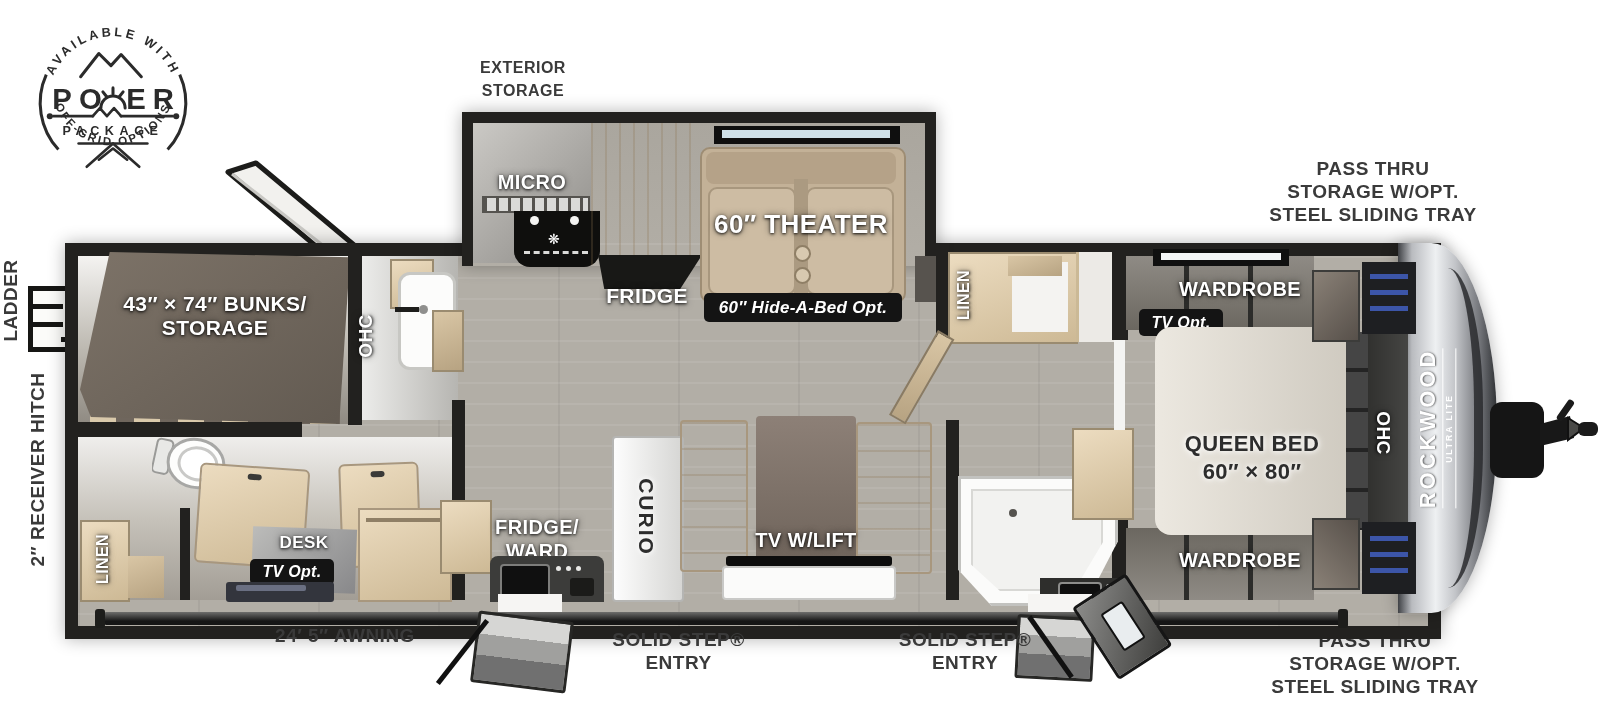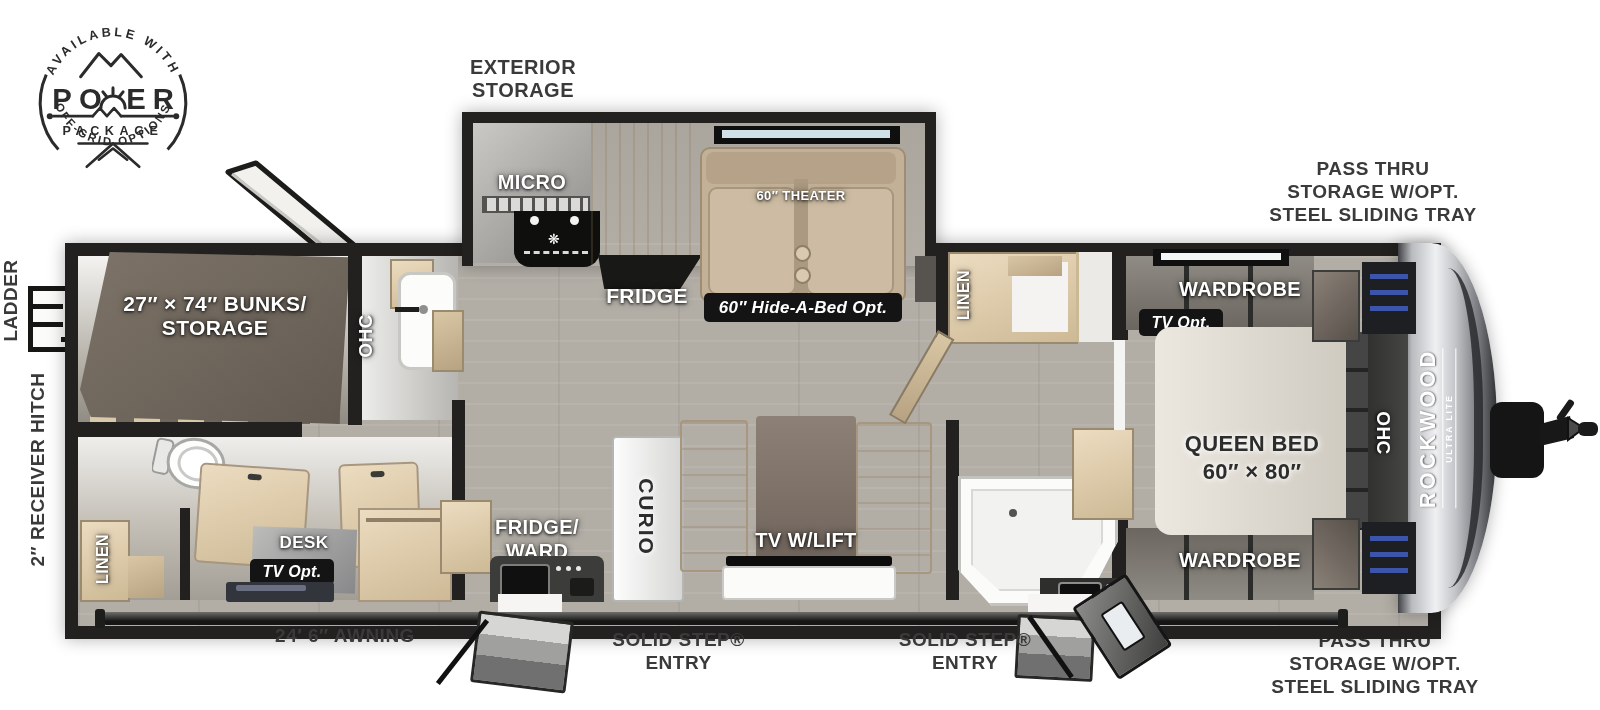--- a/index.html
+++ b/index.html
@@ -70,21 +70,21 @@
       <polyline points="76,150 90,139 104,150"></polyline>
     </g>
   </svg>
 
 
   <svg class="abs" style="left:218px;top:158px" width="150" height="104" viewBox="0 0 150 104">
     <polygon points="10,14 38,5 142,92 112,100" fill="#f2f1ee" stroke="#1c1c1a" stroke-width="5" stroke-linejoin="round"></polygon>
     <line x1="14" y1="16" x2="116" y2="96" stroke="#c9c8c4" stroke-width="3"></line>
   </svg>
 
-  <div class="lbl" style="left:448px;top:56px;width:150px;font-size:20px">
+  <div class="lbl" style="left:448px;top:56px;width:150px;font-size:16px">
     <div>EXTERIOR</div>
     <div>STORAGE</div>
   </div>
 
   <div class="lbl" style="left:1248px;top:157px;width:250px">
     <div>PASS THRU</div>
     <div>STORAGE W/OPT.</div>
     <div>STEEL SLIDING TRAY</div>
   </div>
 
@@ -159,35 +159,35 @@
   </div>
   <div class="abs" style="left:700px;top:147px;width:202px;height:152px;background:#c3b197;border-radius:10px;
        border:2px solid #9e8d74">
     <div class="abs" style="left:4px;top:3px;width:190px;height:32px;background:#b5a288;border-radius:8px"></div>
     <div class="abs" style="left:6px;top:38px;width:84px;height:104px;background:#cdbca3;border:2px solid #a8977e;border-radius:9px"></div>
     <div class="abs" style="left:104px;top:38px;width:84px;height:104px;background:#cdbca3;border:2px solid #a8977e;border-radius:9px"></div>
     <div class="abs" style="left:92px;top:30px;width:14px;height:116px;background:#ab9a81"></div>
     <div class="abs" style="left:92px;top:96px;width:13px;height:13px;border-radius:50%;background:#d8c9b0;border:2px solid #8f7f66"></div>
     <div class="abs" style="left:92px;top:118px;width:13px;height:13px;border-radius:50%;background:#d8c9b0;border:2px solid #8f7f66"></div>
   </div>
-  <div class="wlbl" style="left:700px;top:184px;width:202px;font-size:13px">
+  <div class="wlbl" style="left:700px;top:212px;width:202px;font-size:26px">
     <div>60″ THEATER</div>
   </div>
   <div class="badge" style="left:704px;top:293px;width:198px;height:29px;font-size:17px">60″ Hide-A-Bed Opt.</div>
   <div class="abs" style="left:915px;top:256px;width:26px;height:46px;background:#57534e"></div>
 
   <div class="abs" style="left:78px;top:256px;width:272px;height:168px;
        background:linear-gradient(180deg,#f4f3f1 0%,#bdb9b1 55%,#8f8a82 100%)"></div>
   <div class="abs" style="left:90px;top:408px;width:250px;height:16px;
        background:repeating-linear-gradient(90deg,#d9c9ab 0 26px,#6f665d 26px 44px)"></div>
   <div class="abs" style="left:80px;top:252px;width:270px;height:172px;
        background:linear-gradient(145deg,#7d7368,#625a51);
        clip-path:polygon(11% 0,100% 3%,96% 100%,4% 96%,0 80%)"></div>
   <div class="wlbl" style="left:95px;top:292px;width:240px;font-size:21px">
-    <div>27″ × 74″ BUNKS/</div>
+    <div>43″ × 74″ BUNKS/</div>
     <div>STORAGE</div>
   </div>
 
   <div class="wall" style="left:348px;top:243px;width:14px;height:182px"></div>
 
   <div class="wall" style="left:78px;top:422px;width:224px;height:15px"></div>
 
   <div class="abs" style="left:362px;top:256px;width:96px;height:164px;
        background:linear-gradient(90deg,#ececea,#b6b5b1)"></div>
   <div class="abs tan" style="left:390px;top:259px;width:40px;height:46px;border:2px solid #9a8b70"></div>
@@ -340,21 +340,21 @@
   <div class="abs" style="left:1362px;top:522px;width:54px;height:72px;background:#1e1f22">
     <div class="abs" style="left:8px;top:14px;width:38px;height:5px;background:#3c55a8"></div>
     <div class="abs" style="left:8px;top:30px;width:38px;height:5px;background:#3c55a8"></div>
     <div class="abs" style="left:8px;top:46px;width:38px;height:5px;background:#3c55a8"></div>
   </div>
 
   <div class="abs" style="left:100px;top:612px;width:1245px;height:13px;border-radius:7px;
        background:linear-gradient(180deg,#6e6e6c 0%,#161616 70%)"></div>
   <div class="abs" style="left:95px;top:609px;width:10px;height:19px;background:#1d1d1b;border-radius:3px"></div>
   <div class="abs" style="left:1338px;top:609px;width:10px;height:19px;background:#1d1d1b;border-radius:3px"></div>
-  <div class="lbl" style="left:250px;top:624px;width:190px">24′ 6″ AWNING</div>
+  <div class="lbl" style="left:250px;top:624px;width:190px">24′ 5″ AWNING</div>
 
   <div class="abs" style="left:498px;top:594px;width:64px;height:18px;background:#f6f5f3"></div>
   <div class="abs stepunit" style="left:474px;top:616px;width:90px;height:66px;transform:rotate(7deg)"></div>
   <div class="abs" style="left:460px;top:612px;width:5px;height:80px;background:#111;transform:rotate(38deg)"></div>
   <div class="lbl" style="left:596px;top:628px;width:165px">
     <div>SOLID STEP®</div>
     <div>ENTRY</div>
   </div>
 
   <div class="abs" style="left:1028px;top:594px;width:64px;height:18px;background:#f6f5f3"></div>

